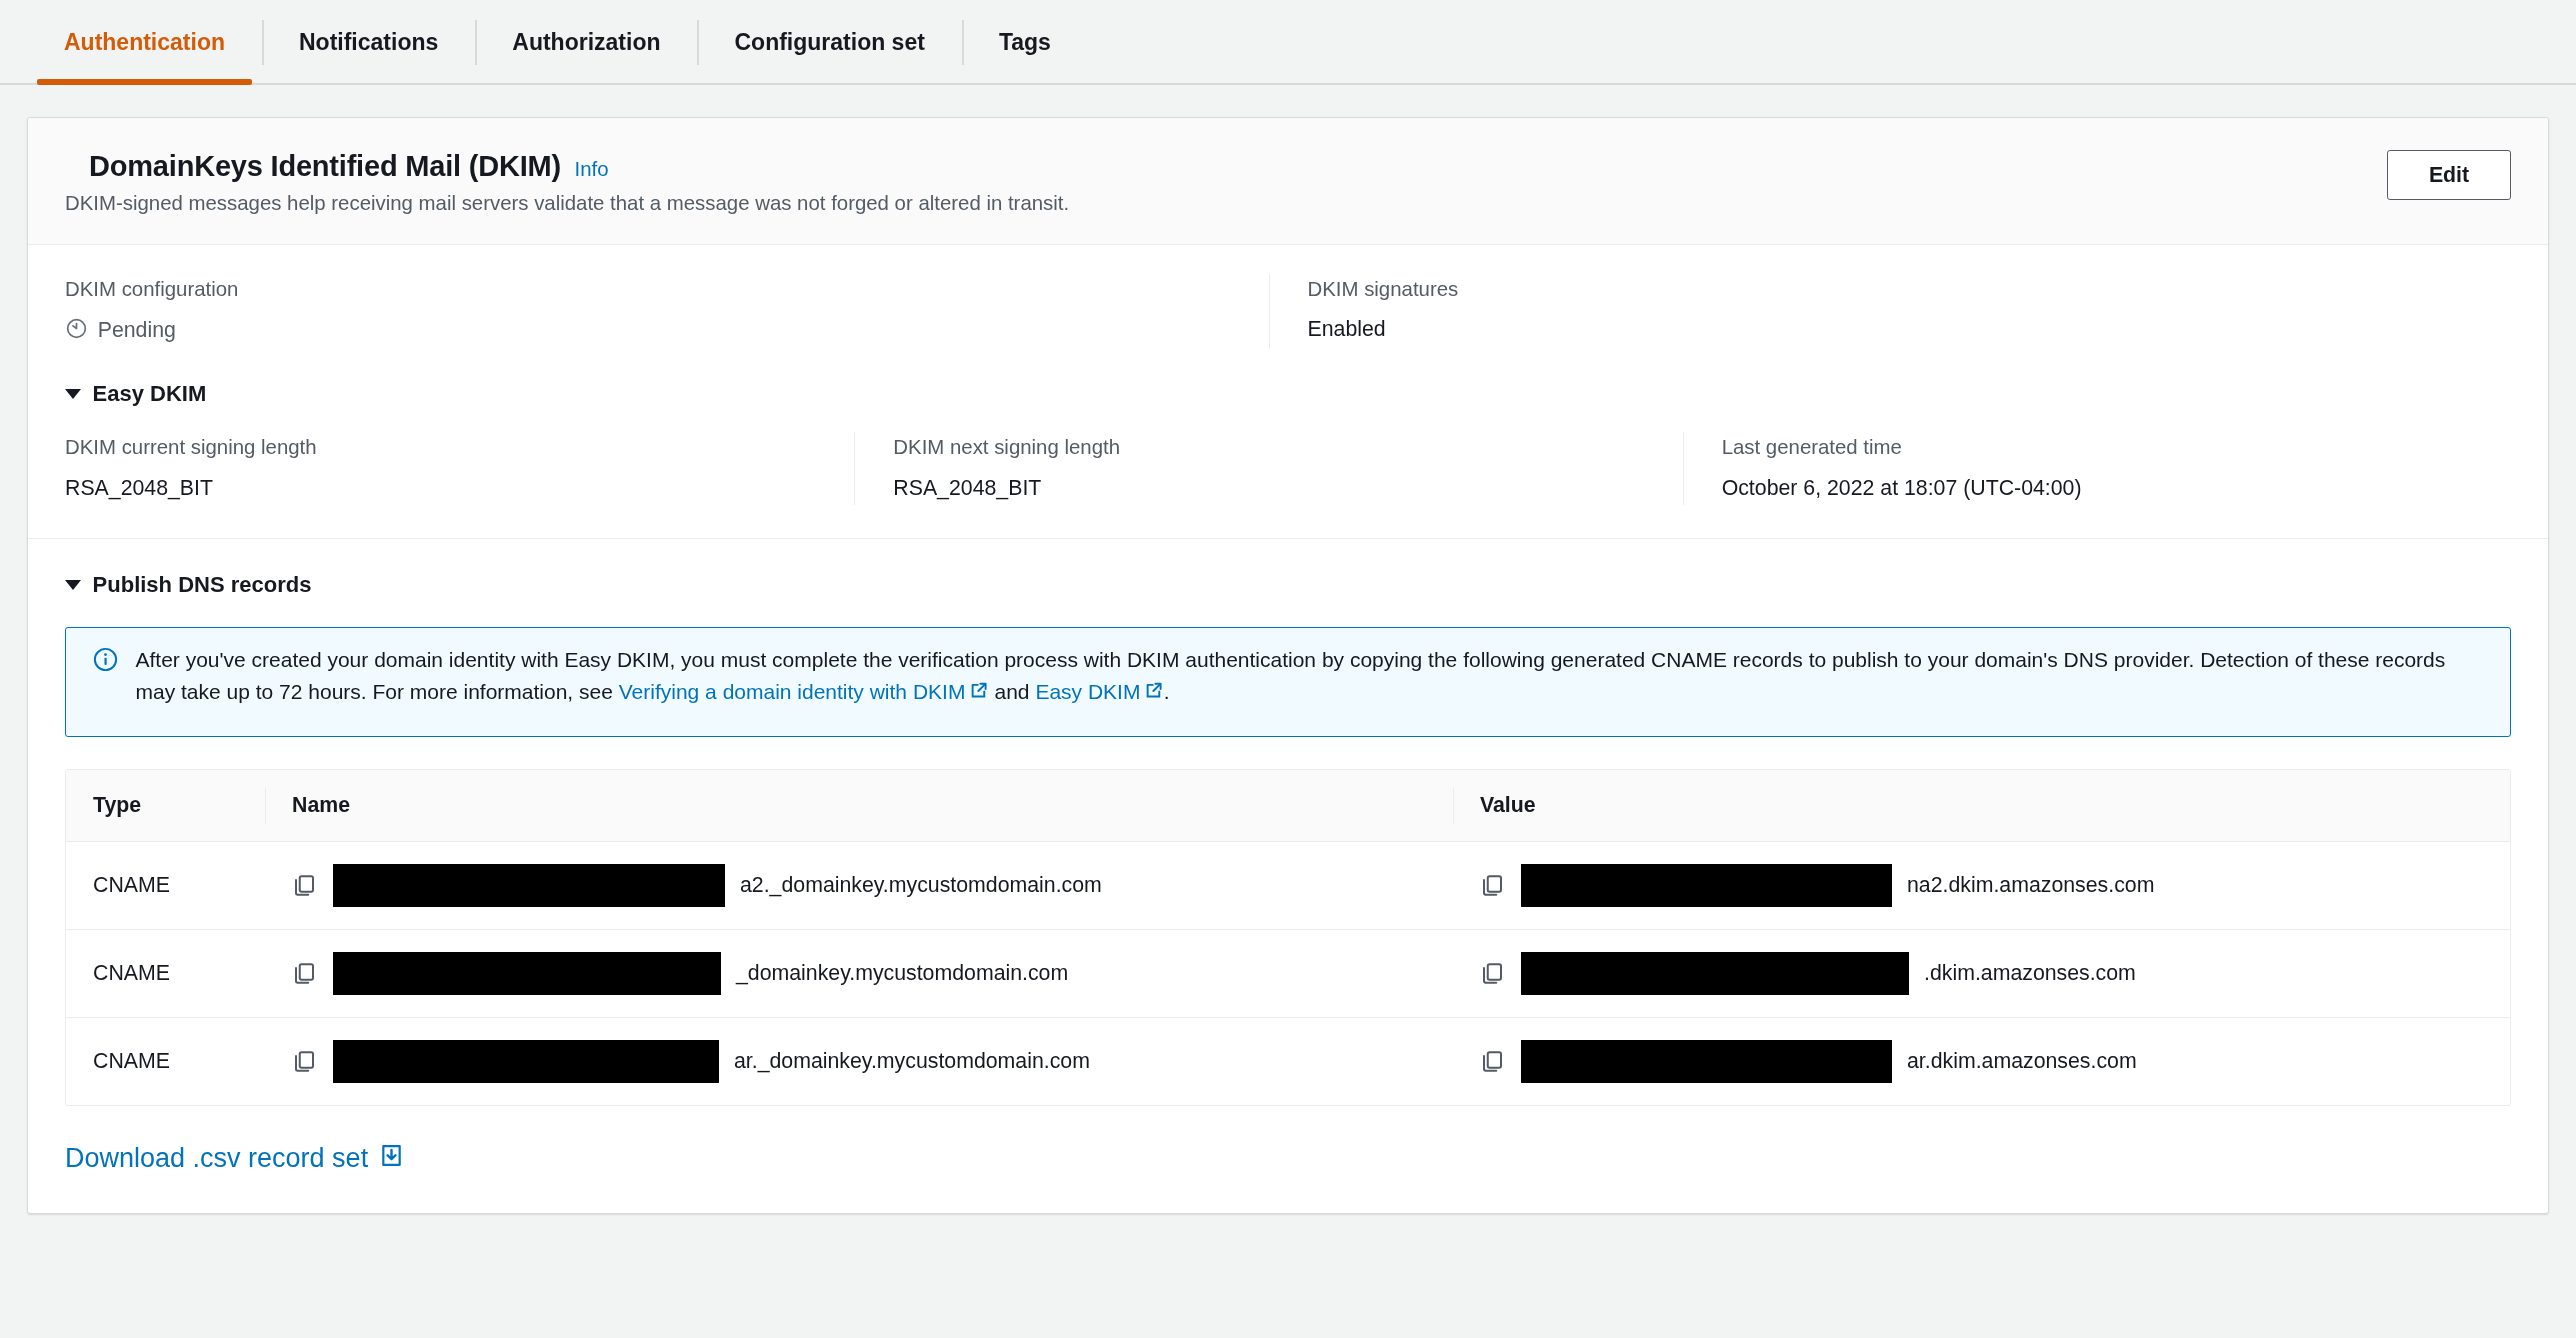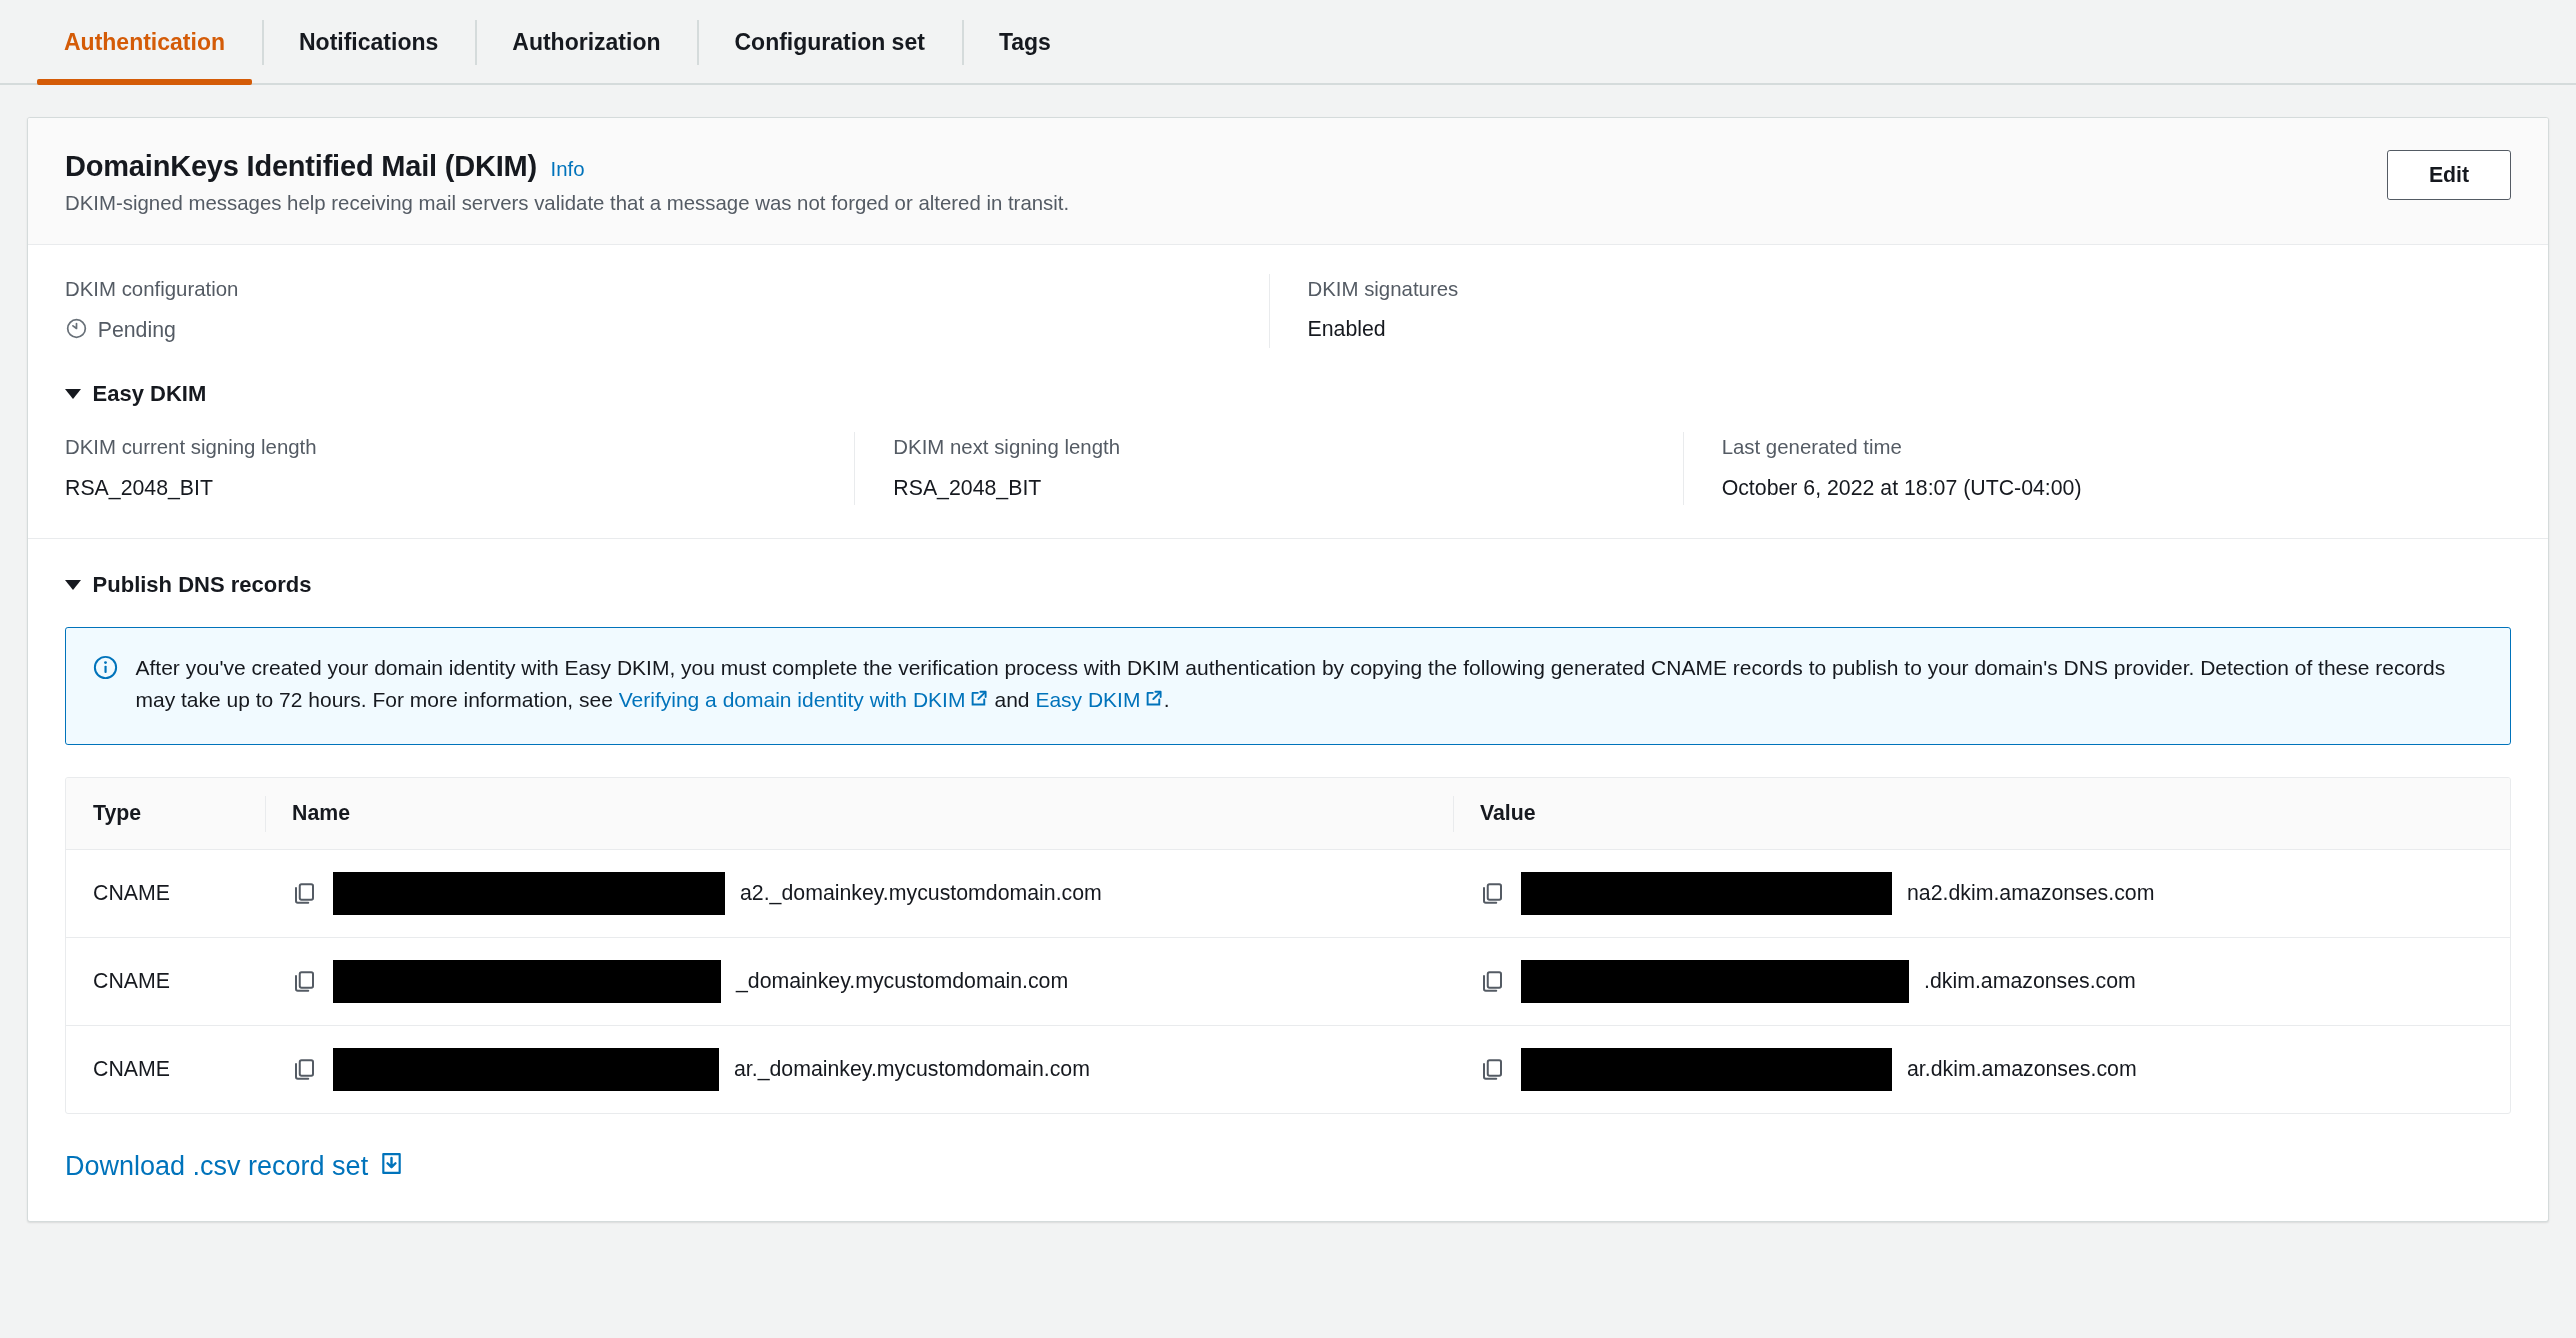--- a/index.html
+++ b/index.html
@@ -77,20 +77,21 @@
     align-items: flex-start;
     justify-content: space-between;
     padding: 32px 37px 29px 37px;
     background: #fafafa;
     border-bottom: 1px solid #e9ebed;
   }
   .card-title-row {
     display: flex;
     align-items: baseline;
     gap: 13.6px;
+    margin-left: 24px;
   }
   .card-title {
     font-size: 29px;
     font-weight: bold;
     color: #16191f;
     letter-spacing: -0.2px;
   }
   .info-link {
     font-size: 20.4px;
     color: #0073bb;
@@ -182,21 +183,21 @@
     color: #16191f;
   }
 
   
   .alert {
     display: flex;
     gap: 17.5px;
     background: #f1faff;
     border: 1px solid #0073bb;
     border-radius: 2.9px;
-    padding: 24px 27px 27px 27px;
+    padding: 16px 27px 27px 27px;
   }
   .alert-icon { flex: none; margin-top: 2.9px; }
   .alert-text {
     font-size: 21px;
     line-height: 1.52;
     color: #16191f;
   }
   .alert-text a {
     color: #0073bb;
     text-decoration: none;

